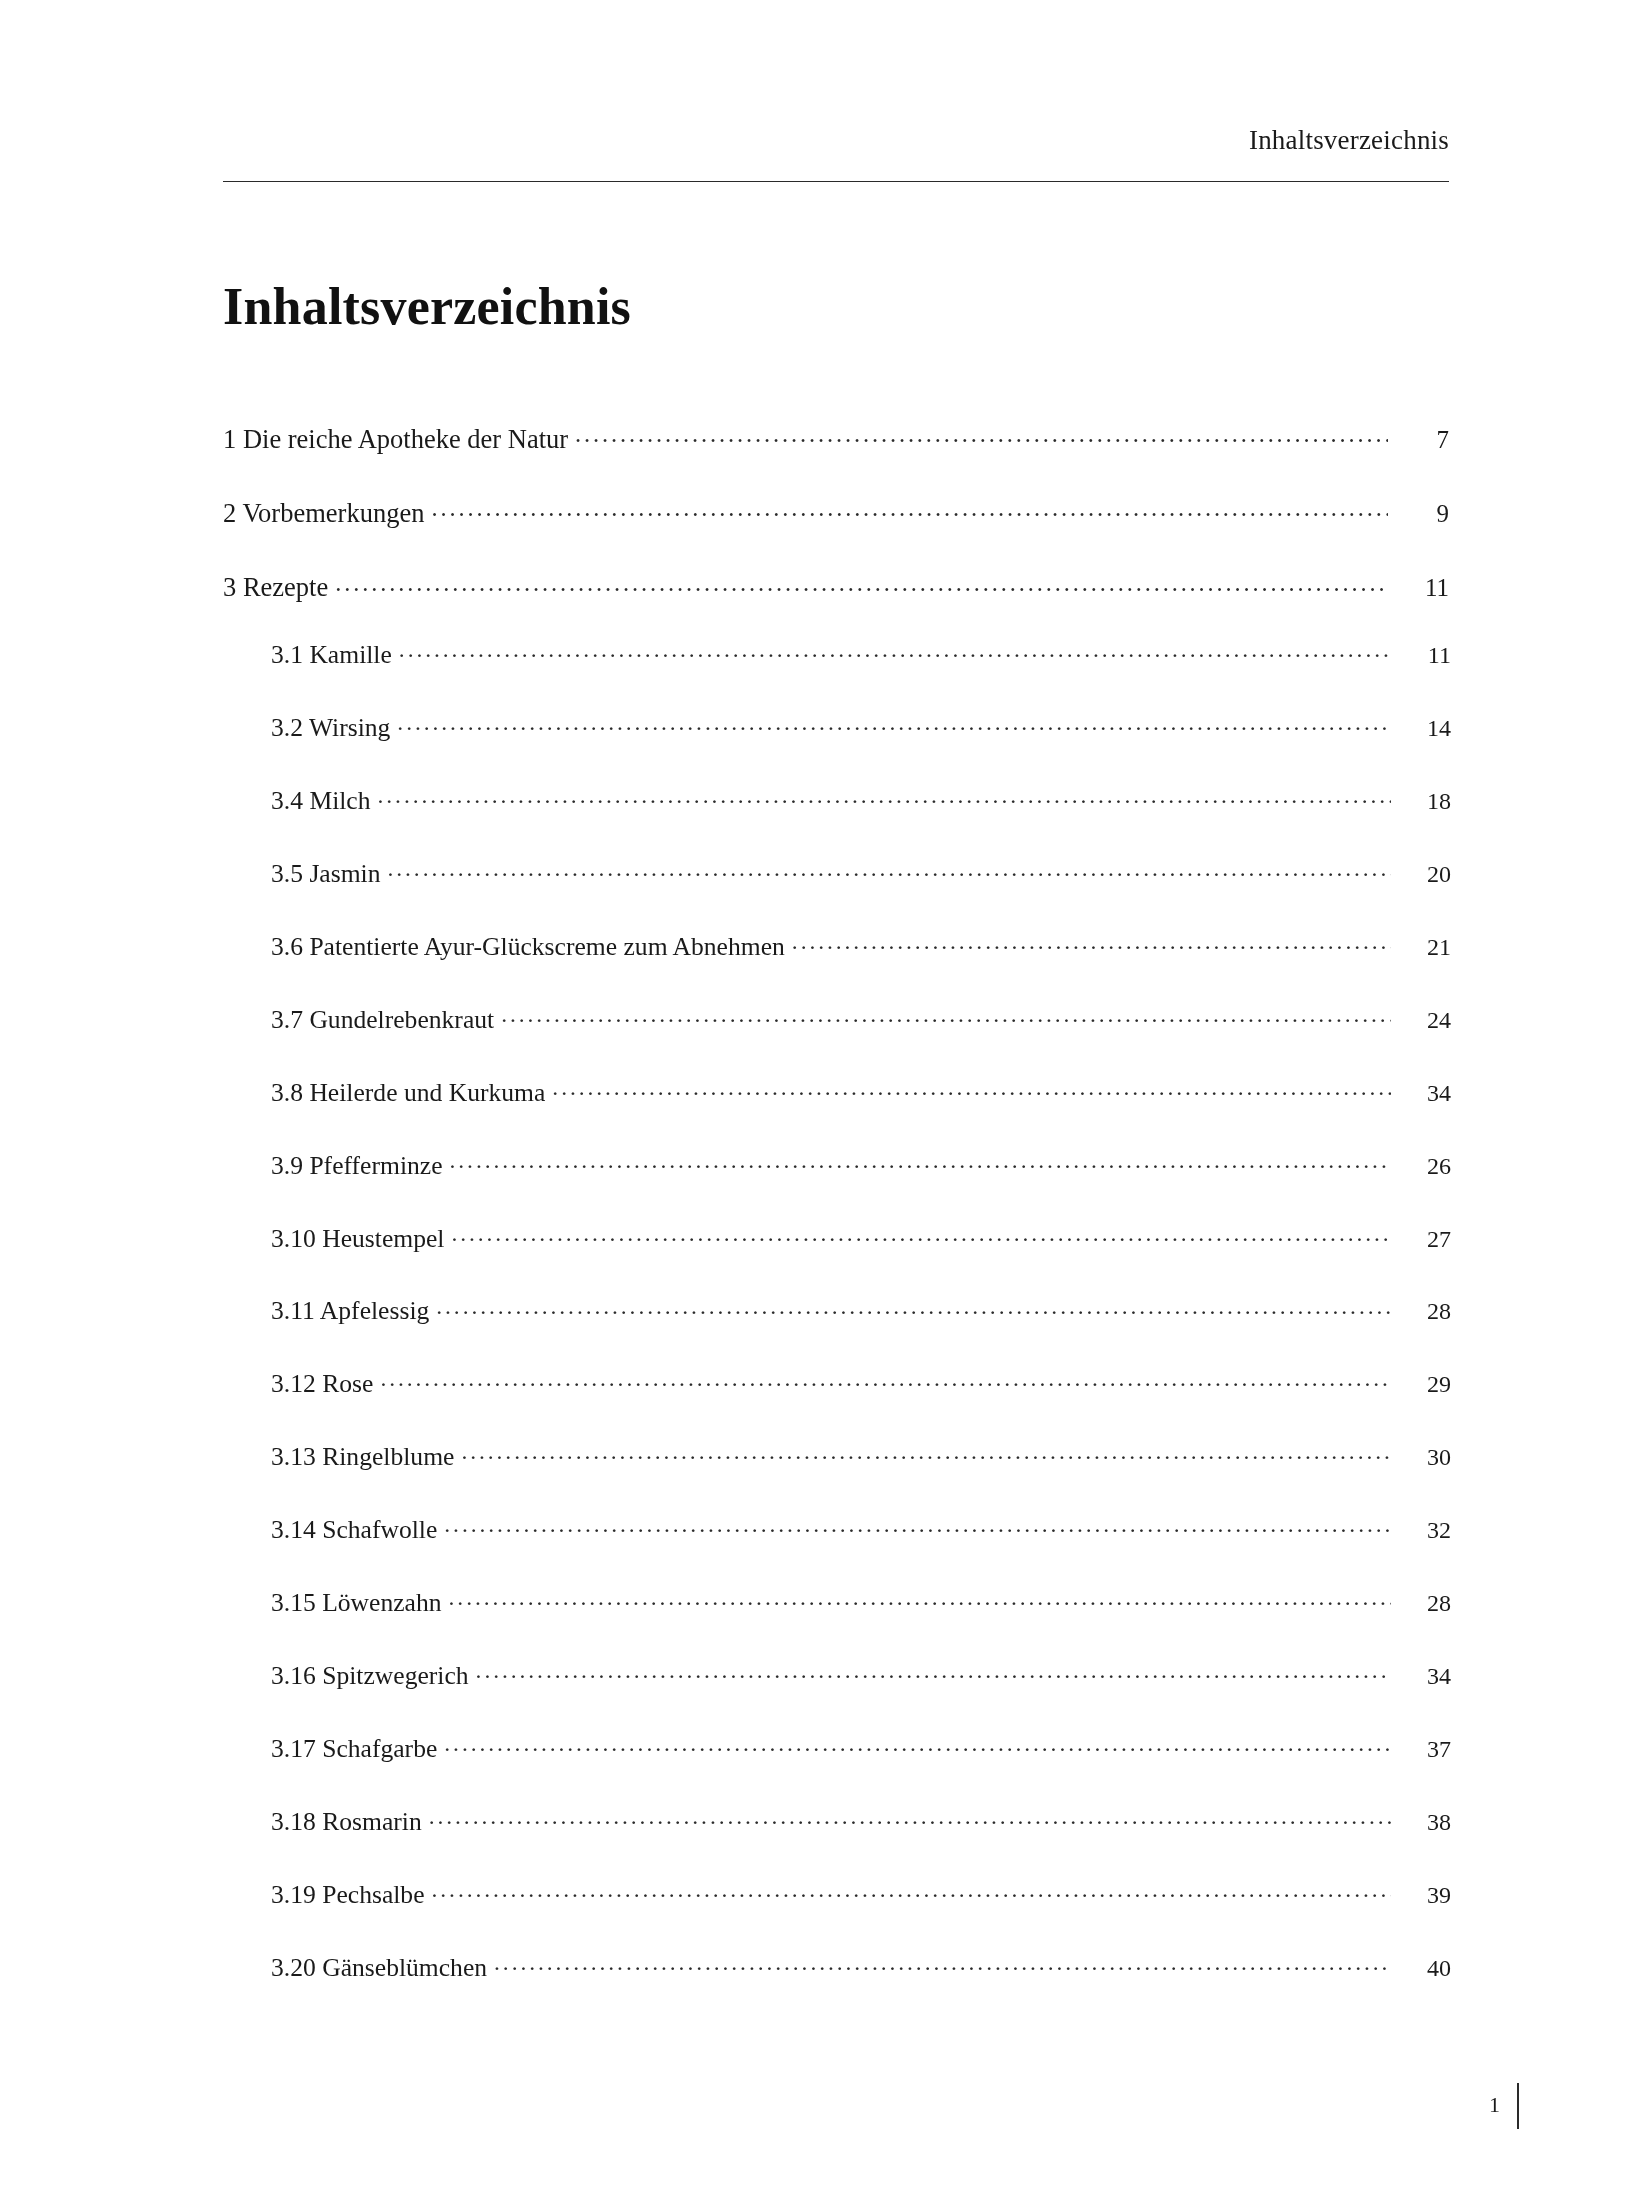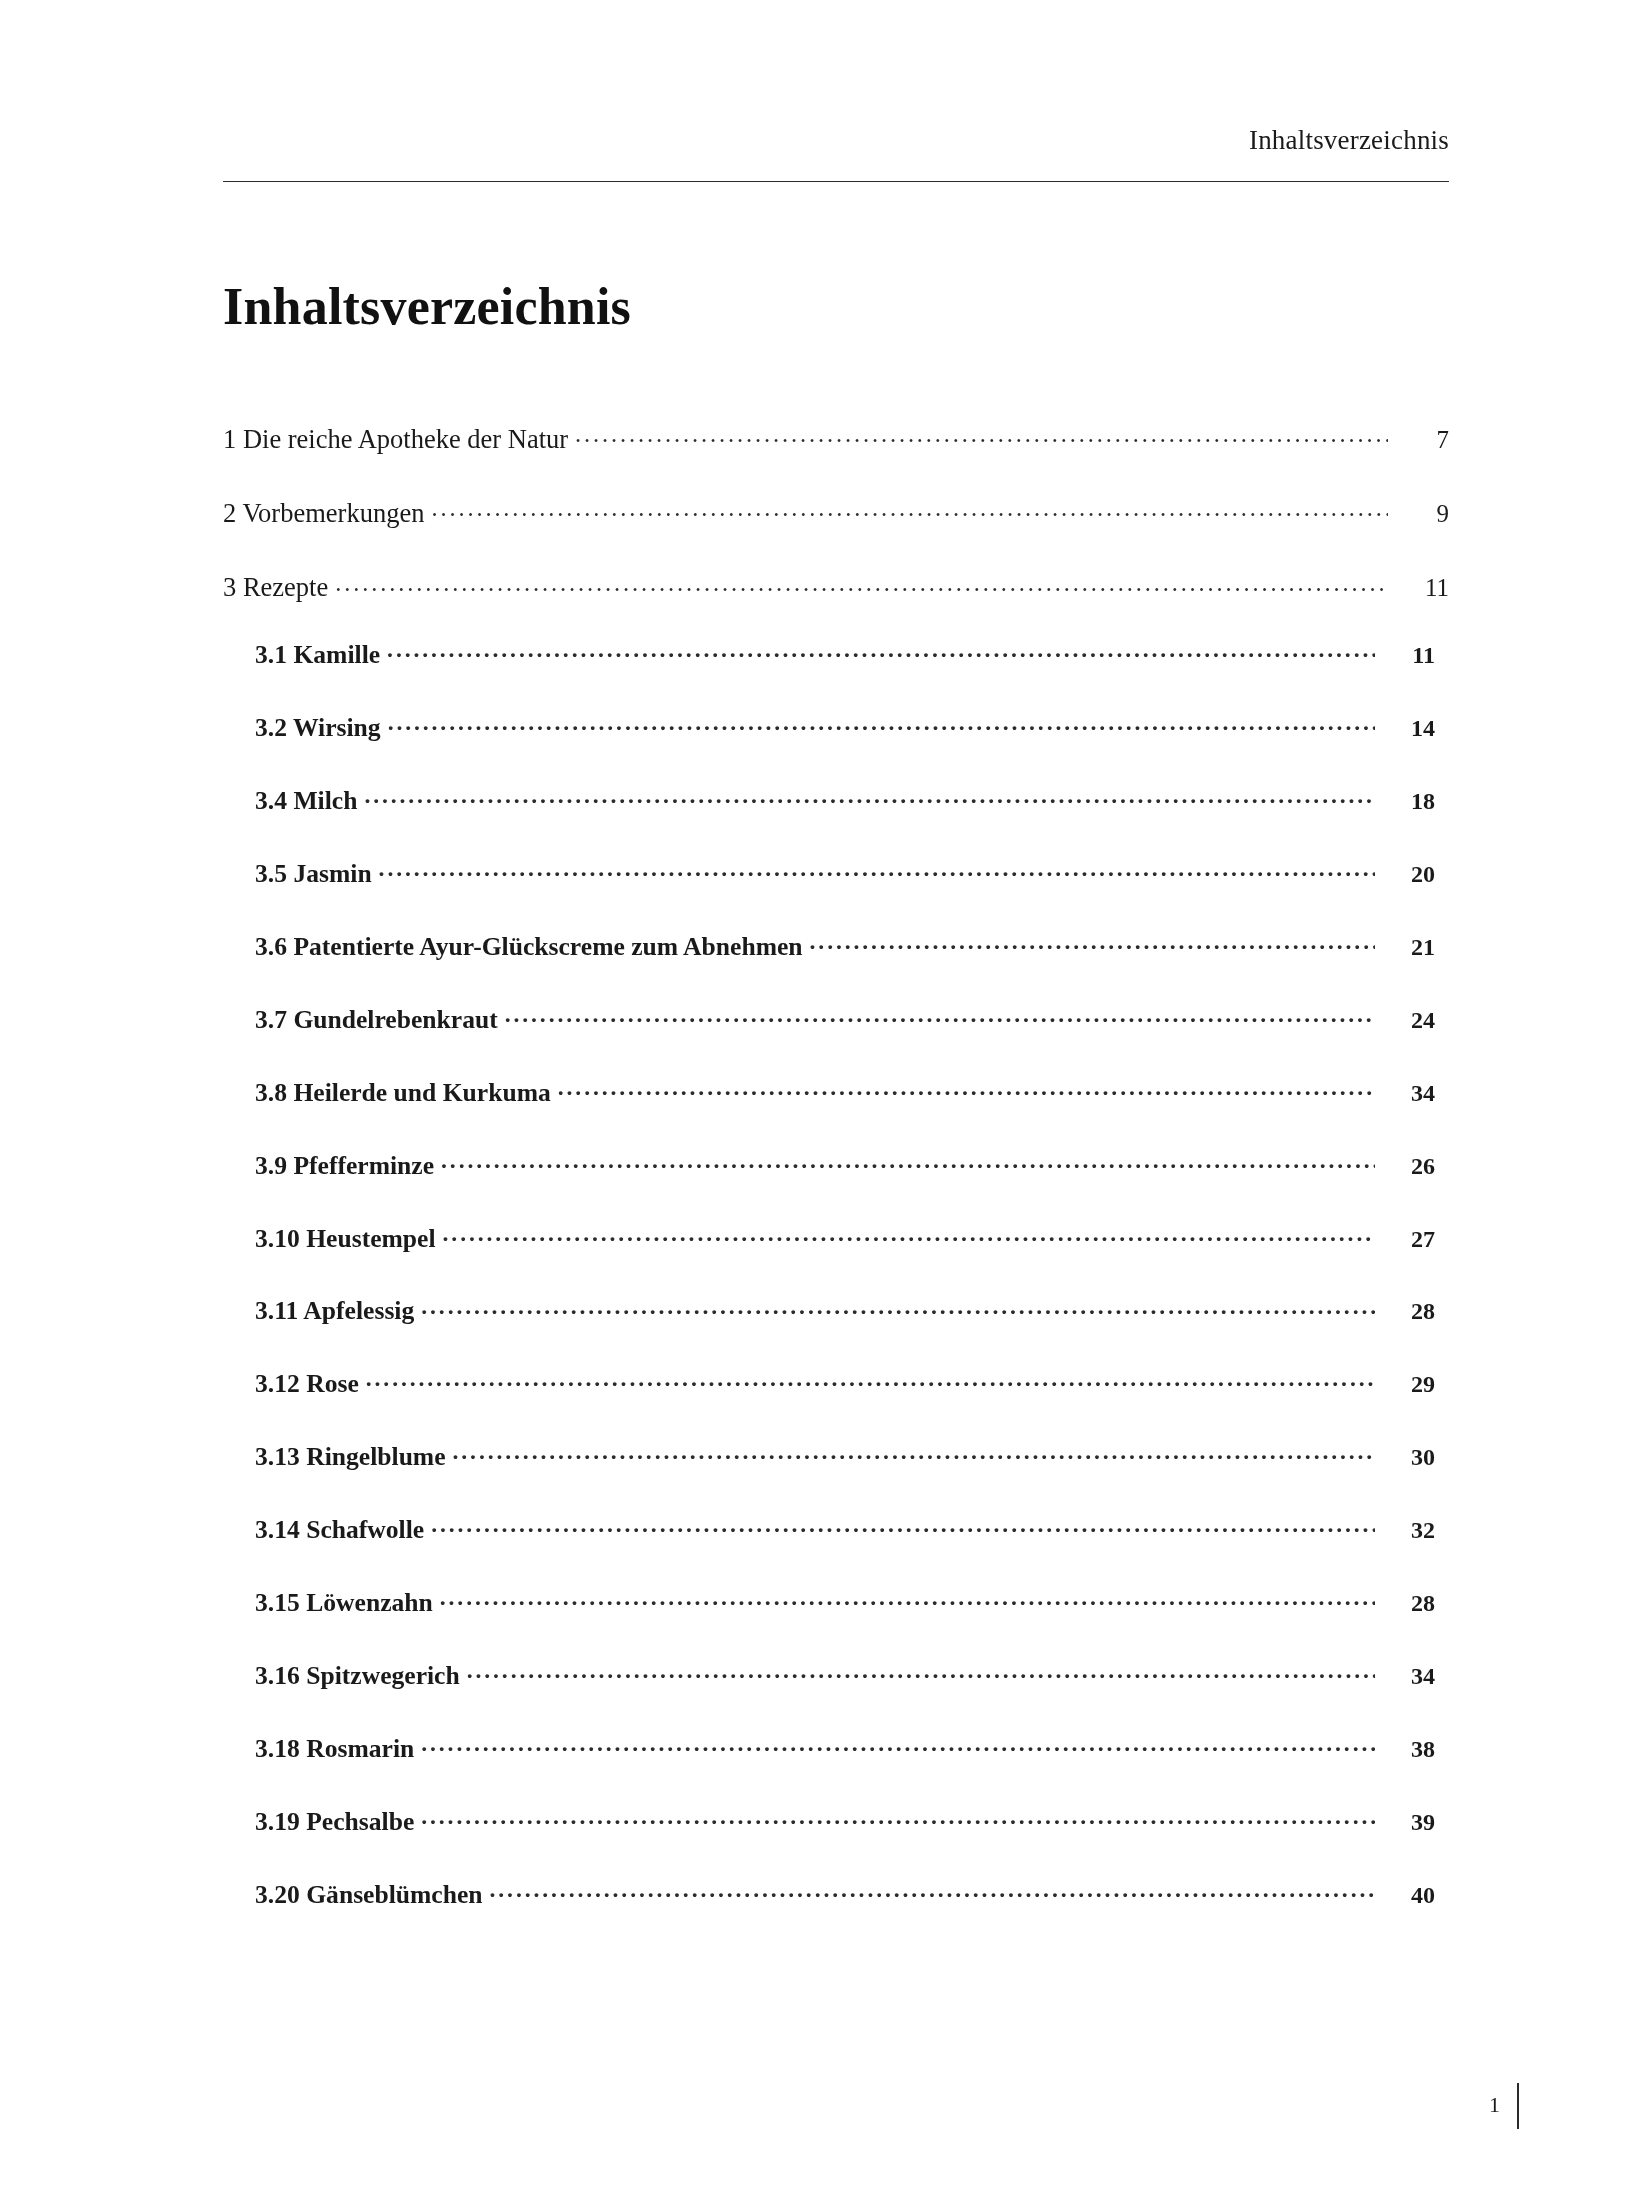--- a/index.html
+++ b/index.html
@@ -54,24 +54,23 @@
 
   
   .toc-top {
     position: absolute;
     left: 223px;
     top: 379px;
     width: 1226px;
   }
   .toc-sub {
     position: absolute;
-    left: 255px;
+    left: 271px;
     top: 595px;
     width: 1180px;
-    font-weight: bold;
   }
 
   .toc-row {
     display: flex;
     align-items: baseline;
     width: 100%;
     font-size: 26.5px;
     line-height: 1.0;
     margin-bottom: 17px;
     white-space: nowrap;
@@ -229,20 +228,25 @@
       <span class="toc-label">3.15 Löwenzahn</span>
       <span class="toc-dots"></span>
       <span class="toc-page">28</span>
     </div>
     <div class="toc-row">
       <span class="toc-label">3.16 Spitzwegerich</span>
       <span class="toc-dots"></span>
       <span class="toc-page">34</span>
     </div>
     <div class="toc-row">
+      <span class="toc-label">3.17 Schafgarbe</span>
+      <span class="toc-dots"></span>
+      <span class="toc-page">37</span>
+    </div>
+    <div class="toc-row">
       <span class="toc-label">3.18 Rosmarin</span>
       <span class="toc-dots"></span>
       <span class="toc-page">38</span>
     </div>
     <div class="toc-row">
       <span class="toc-label">3.19 Pechsalbe</span>
       <span class="toc-dots"></span>
       <span class="toc-page">39</span>
     </div>
     <div class="toc-row">

